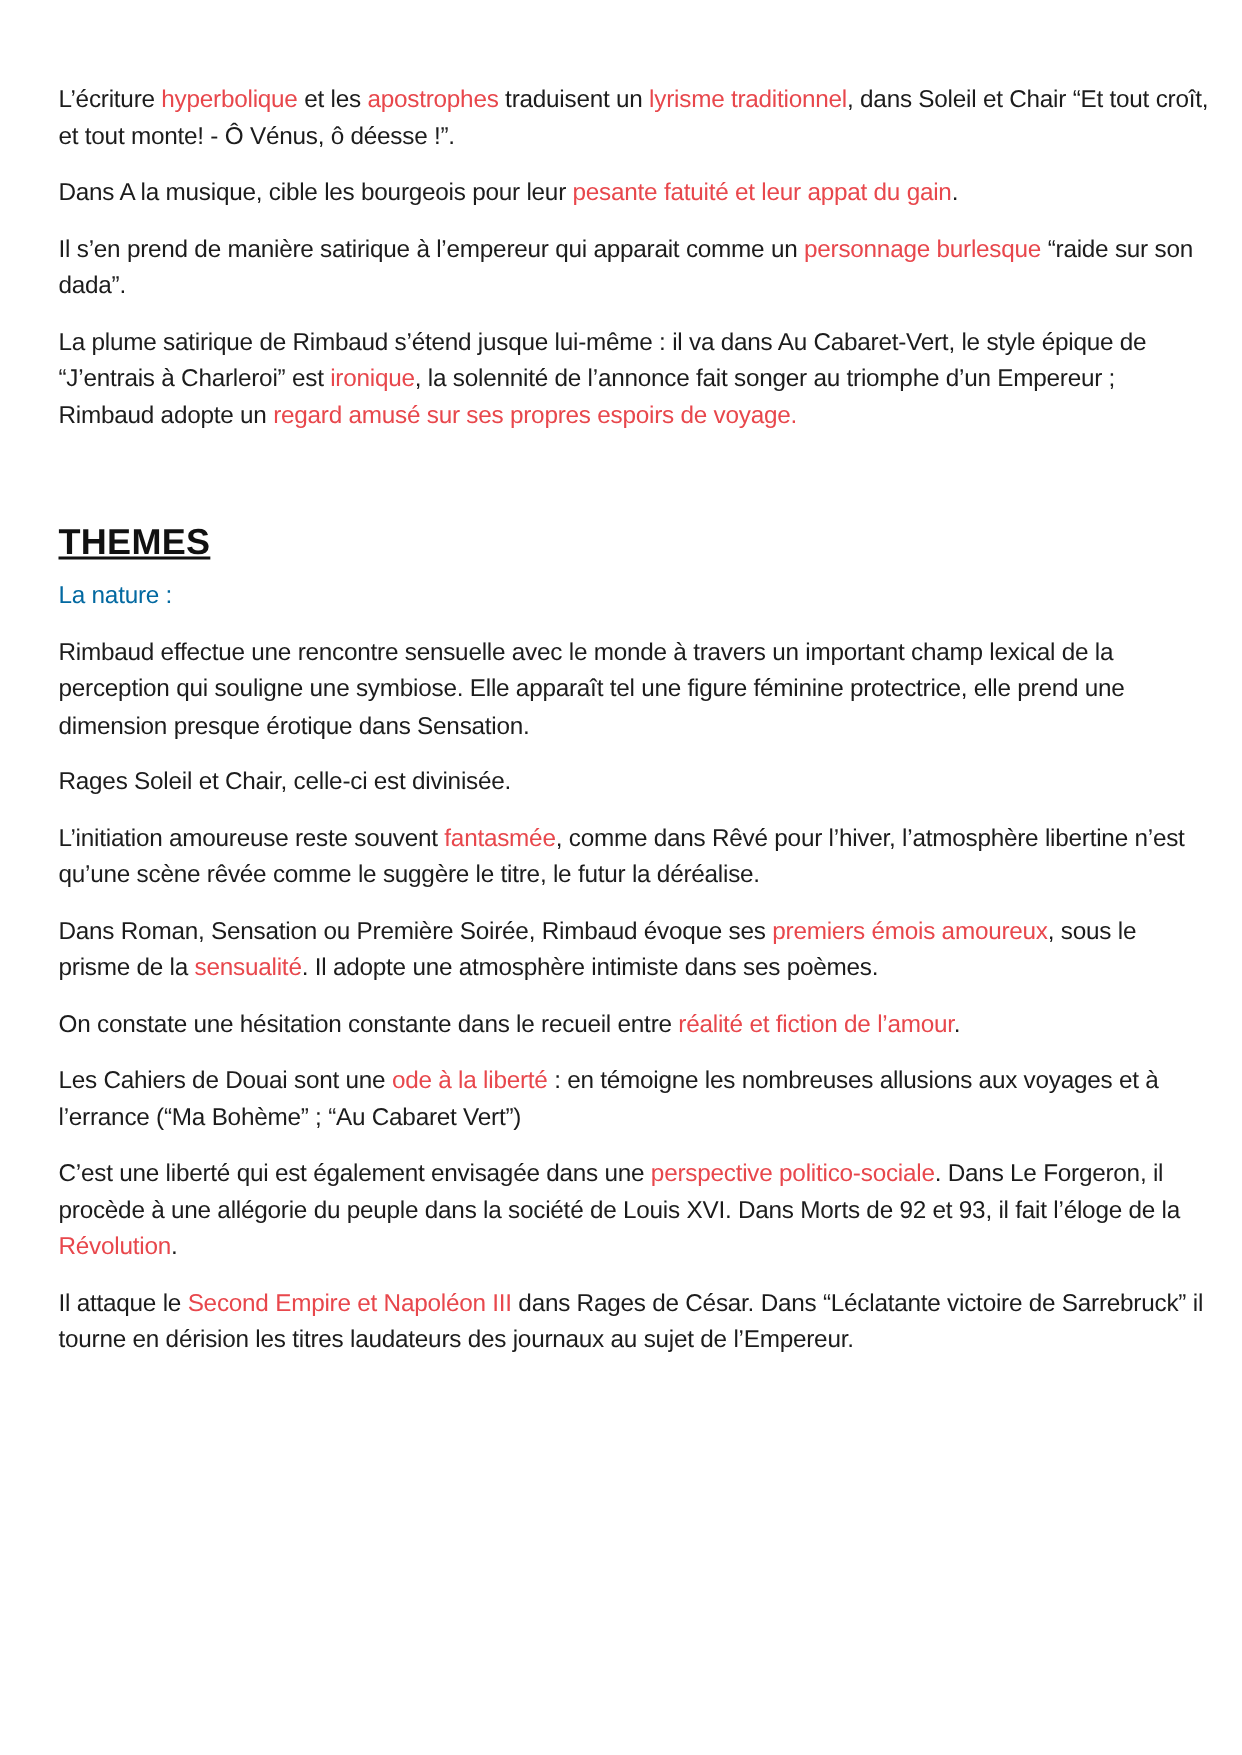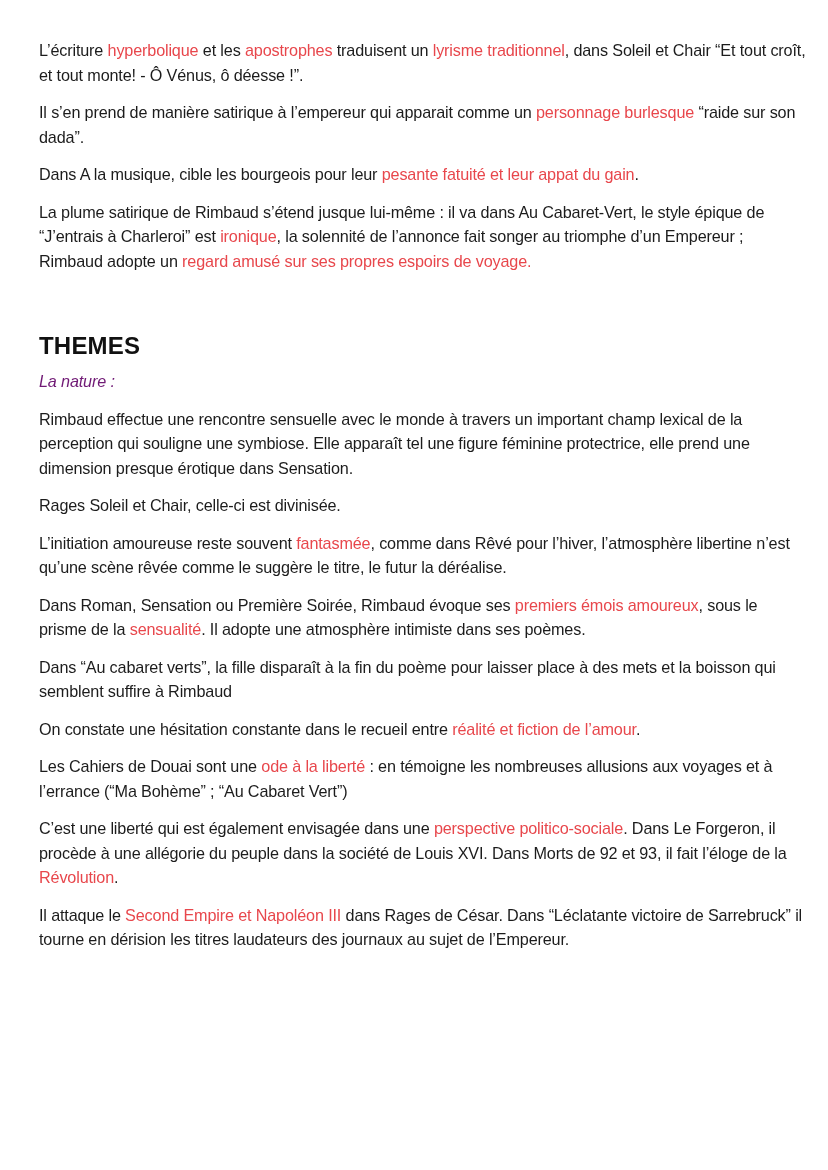--- a/index.html
+++ b/index.html
@@ -9,66 +9,66 @@
     }
     body {
       width: 828px;
       height: 1170px;
       overflow: hidden;
       font-family: "Liberation Sans", "DejaVu Sans", sans-serif;
       color: #1c1c1c;
     }
     .page {
       padding: 38px 20px 0 39px;
+      margin-top: 16px;
     }
     p {
       margin: 0;
       font-size: 16.2px;
       line-height: 24.5px;
       letter-spacing: -0.15px;
     }
     .hl { color: #e8474c; }
     .para { margin-bottom: 13px; }
     .subhead {
-      color: #701a75;
+      color: #0369a1;
       font-size: 16.2px;
       line-height: 24.5px;
       margin-bottom: 13px;
-      font-style: italic;
     }
     h2 {
       font-size: 24px;
       font-weight: bold;
       margin: 58px 0 8px 0;
       line-height: 30px;
       color: #111;
       letter-spacing: 0.2px;
+      text-decoration: underline;
     }
   </style>
 </head>
 <body>
 
 <div class="page">
 
   <p class="para"><span>L’écriture </span><span class="hl">hyperbolique</span><span> et les </span><span class="hl">apostrophes</span><span> traduisent un </span><span class="hl">lyrisme traditionnel</span><span>, dans Soleil et Chair “Et tout croît, et tout monte! - Ô Vénus, ô déesse !”.</span></p>
 
+  <p class="para"><span>Dans A la musique, cible les bourgeois pour leur </span><span class="hl">pesante fatuité et leur appat du gain</span><span>.</span></p>
+
   <p class="para"><span>Il s’en prend de manière satirique à l’empereur qui apparait comme un </span><span class="hl">personnage burlesque</span><span> “raide sur son dada”.</span></p>
-
-  <p class="para"><span>Dans A la musique, cible les bourgeois pour leur </span><span class="hl">pesante fatuité et leur appat du gain</span><span>.</span></p>
 
   <p class="para"><span>La plume satirique de Rimbaud s’étend jusque lui-même : il va dans Au Cabaret-Vert, le style épique de “J’entrais à Charleroi” est </span><span class="hl">ironique</span><span>, la solennité de l’annonce fait songer au triomphe d’un Empereur ;  Rimbaud adopte un </span><span class="hl">regard amusé sur ses propres espoirs de voyage.</span></p>
 
   <h2>THEMES</h2>
 
   <p class="subhead">La nature :</p>
   <p class="para">Rimbaud effectue une rencontre sensuelle avec le monde à travers un important champ lexical de la perception qui souligne une symbiose. Elle apparaît tel une figure féminine protectrice, elle prend une dimension presque érotique dans Sensation.</p>
   <p class="para">Rages Soleil et Chair, celle-ci est divinisée.</p>
 
   <p class="para"><span>L’initiation amoureuse reste souvent </span><span class="hl">fantasmée</span><span>, comme dans Rêvé pour l’hiver, l’atmosphère libertine n’est qu’une scène rêvée comme le suggère le titre, le futur la déréalise.</span></p>
   <p class="para"><span>Dans Roman, Sensation ou Première Soirée, Rimbaud évoque ses </span><span class="hl">premiers émois amoureux</span><span>, sous le prisme de la </span><span class="hl">sensualité</span><span>. Il adopte une atmosphère intimiste dans ses poèmes.</span></p>
-  <p class="para">Dans “Au cabaret verts”, la fille disparaît à la fin du poème pour laisser place à des mets et la boisson qui semblent suffire à Rimbaud</p>
   <p class="para"><span>On constate une hésitation constante dans le recueil entre </span><span class="hl">réalité et fiction de l’amour</span><span>.</span></p>
 
   <p class="para"><span>Les Cahiers de Douai sont une </span><span class="hl">ode à la liberté</span><span> : en témoigne les nombreuses allusions aux voyages et à l’errance (“Ma Bohème” ; “Au Cabaret Vert”)</span></p>
   <p class="para"><span>C’est une liberté qui est également envisagée dans une </span><span class="hl">perspective politico-sociale</span><span>. Dans Le Forgeron, il procède à une allégorie du peuple dans la société de Louis XVI. Dans Morts de 92 et 93, il fait l’éloge de la </span><span class="hl">Révolution</span><span>.</span></p>
   <p class="para"><span>Il attaque le </span><span class="hl">Second Empire et Napoléon III</span><span> dans Rages de César. Dans “Léclatante victoire de Sarrebruck” il tourne en dérision les titres laudateurs des journaux au sujet de l’Empereur.</span></p>
 
 </div>
 
 </body></html>

